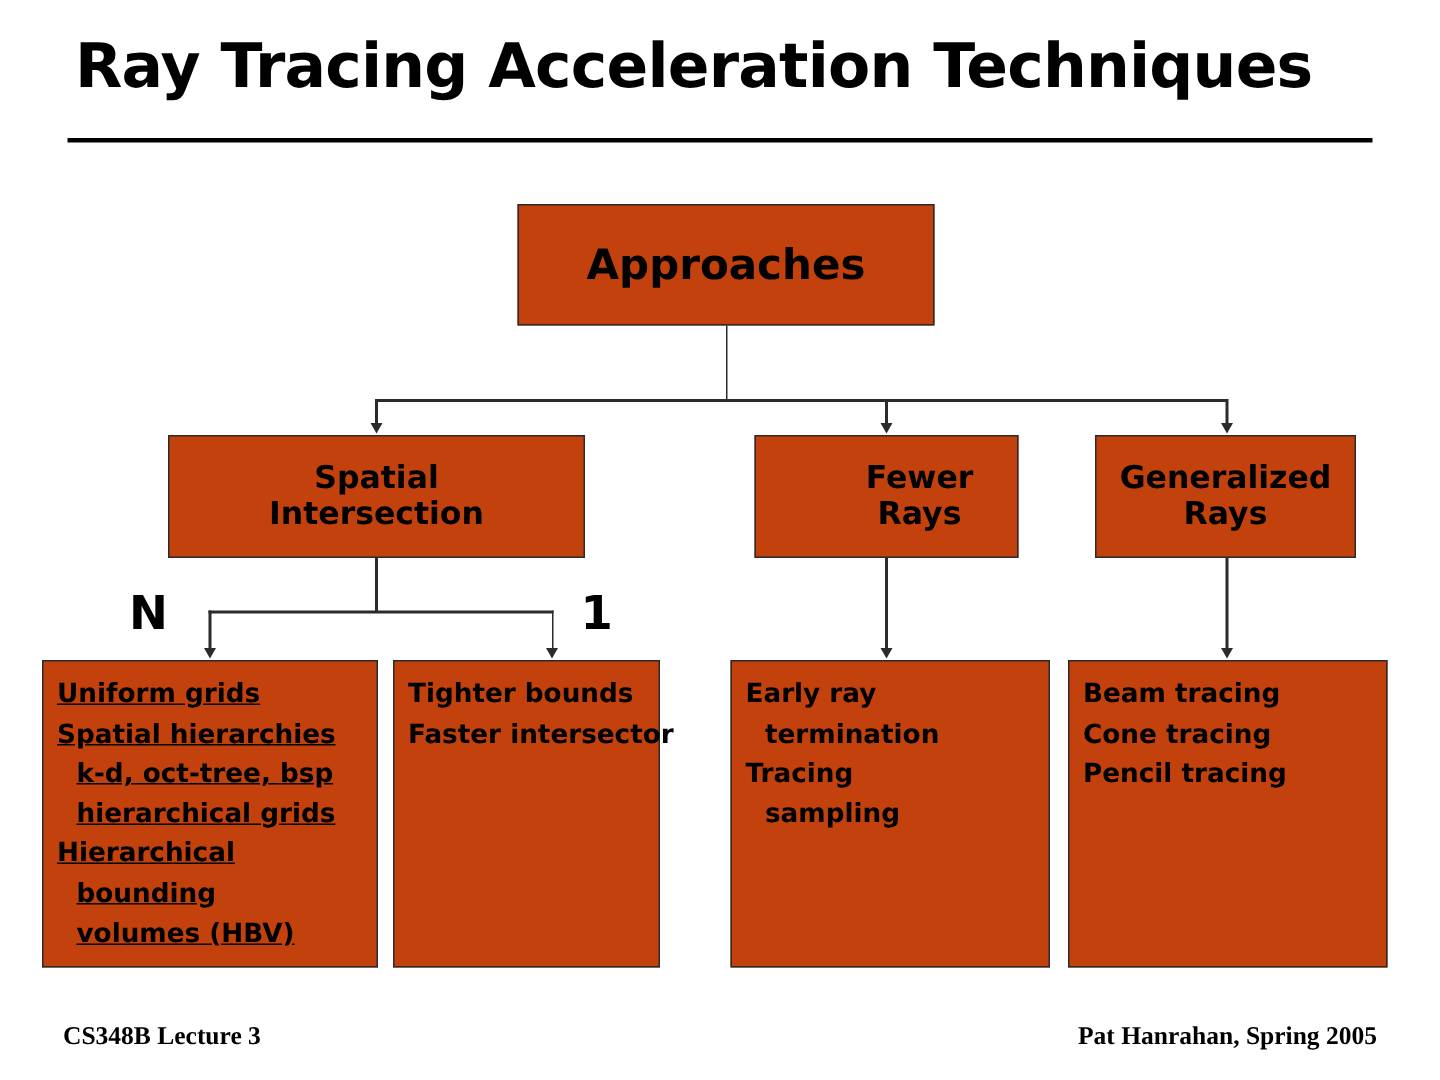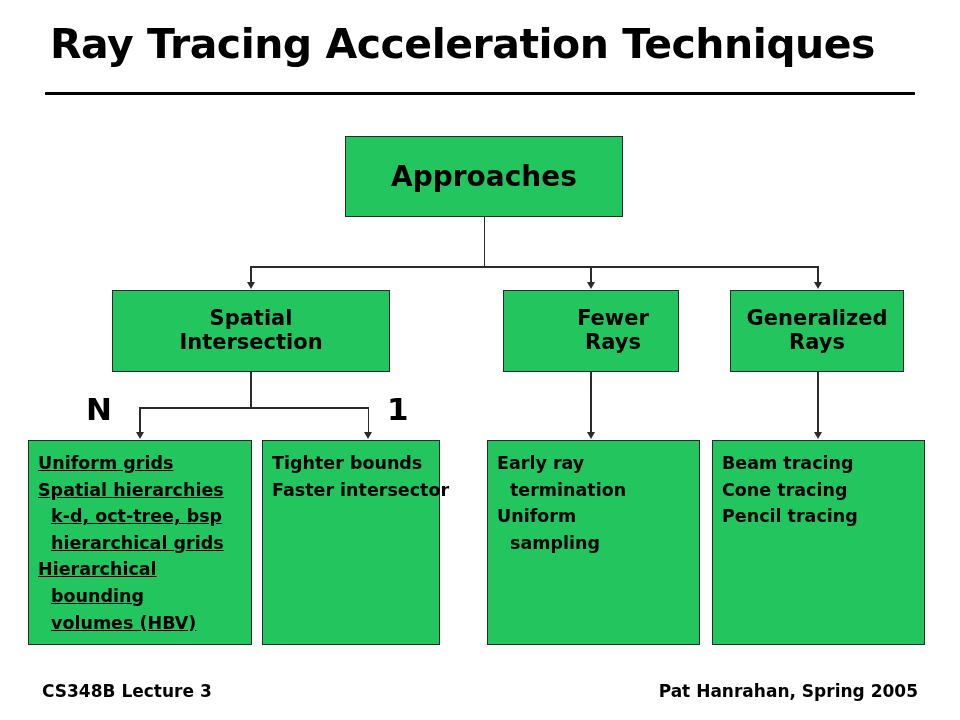--- a/index.html
+++ b/index.html
@@ -36,21 +36,21 @@
     width: 870px;
     height: 3px;
     background: #000000;
   }
 
   
   .node {
     position: absolute;
     box-sizing: border-box;
     border: 1.6px solid #2b2b2b;
-    background: #22c55e;
+    background: #c2410c;
     color: #000000;
   }
   .node-center {
     display: flex;
     align-items: center;
     justify-content: center;
     text-align: center;
     font-weight: bold;
     line-height: 1.14;
   }
@@ -118,20 +118,21 @@
   #label-one { left: 387px; top: 394px; }
 
   
   .footer {
     position: absolute;
     top: 681px;
     font-size: 17px;
     font-weight: bold;
     color: #000000;
     white-space: nowrap;
+    font-family: Liberation Serif, serif;
   }
   #footer-left  { left: 42px; }
   #footer-right { right: 42px; }
 </style>
 </head>
 <body>
 
 <div id="slide">
 
   <div id="title">Ray Tracing Acceleration Techniques</div>
@@ -190,21 +191,21 @@
   </div>
 
   <div class="node node-list" id="box-one">
     <div class="ln">Tighter bounds</div>
     <div class="ln">Faster intersector</div>
   </div>
 
   <div class="node node-list" id="box-fewer-detail">
     <div class="ln">Early ray</div>
     <div class="ln indent">termination</div>
-    <div class="ln">Uniform</div>
+    <div class="ln">Tracing</div>
     <div class="ln indent">sampling</div>
   </div>
 
   <div class="node node-list" id="box-general-detail">
     <div class="ln">Beam tracing</div>
     <div class="ln">Cone tracing</div>
     <div class="ln">Pencil tracing</div>
   </div>
 
   <div class="footer" id="footer-left">CS348B Lecture 3</div>

